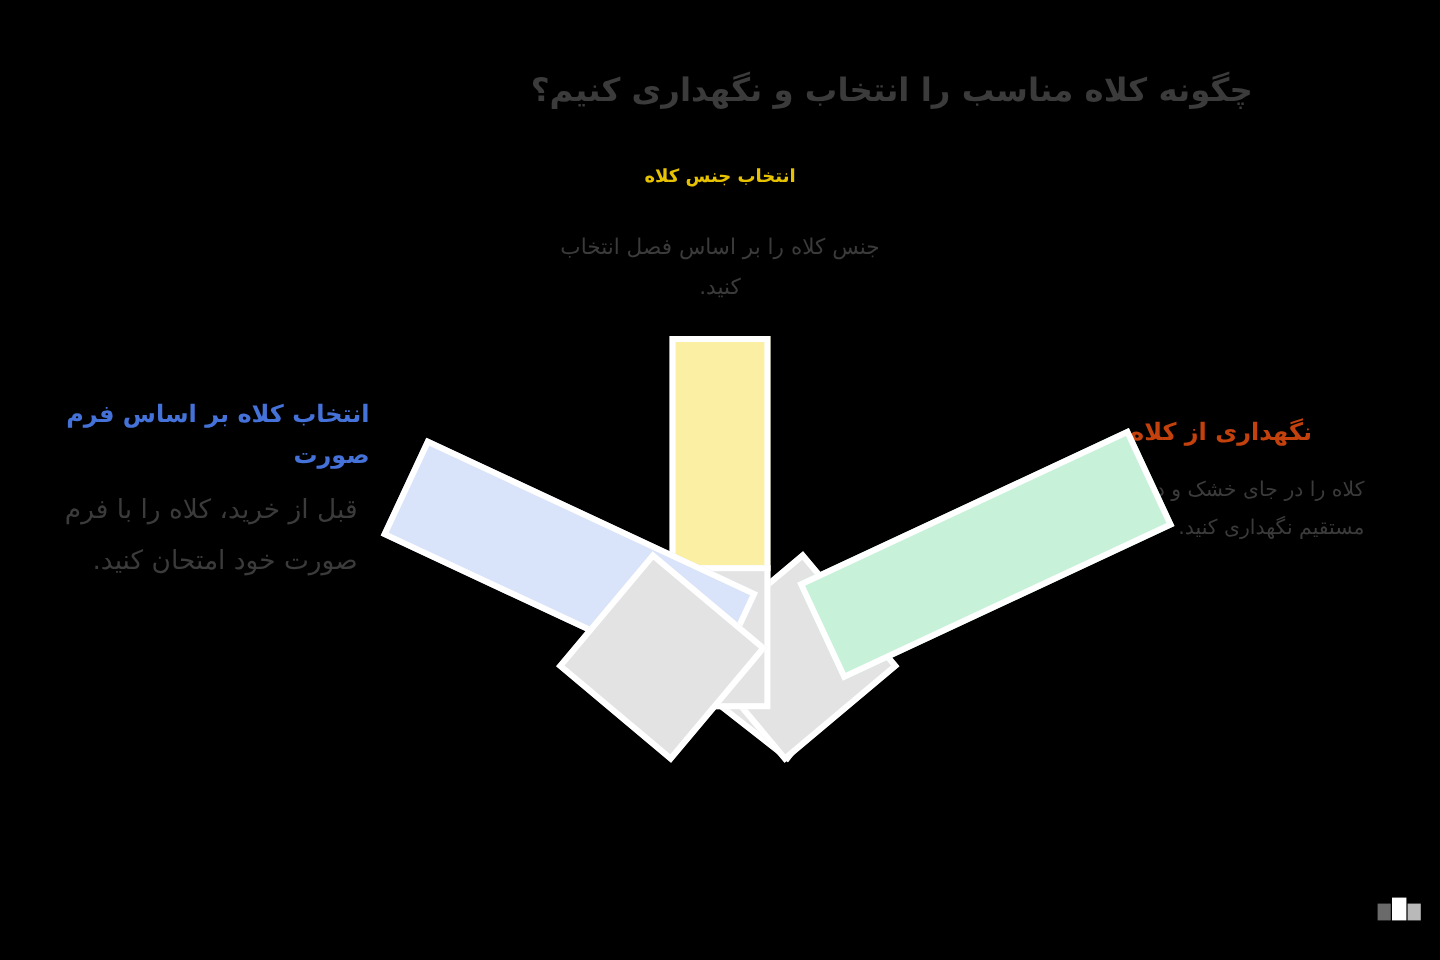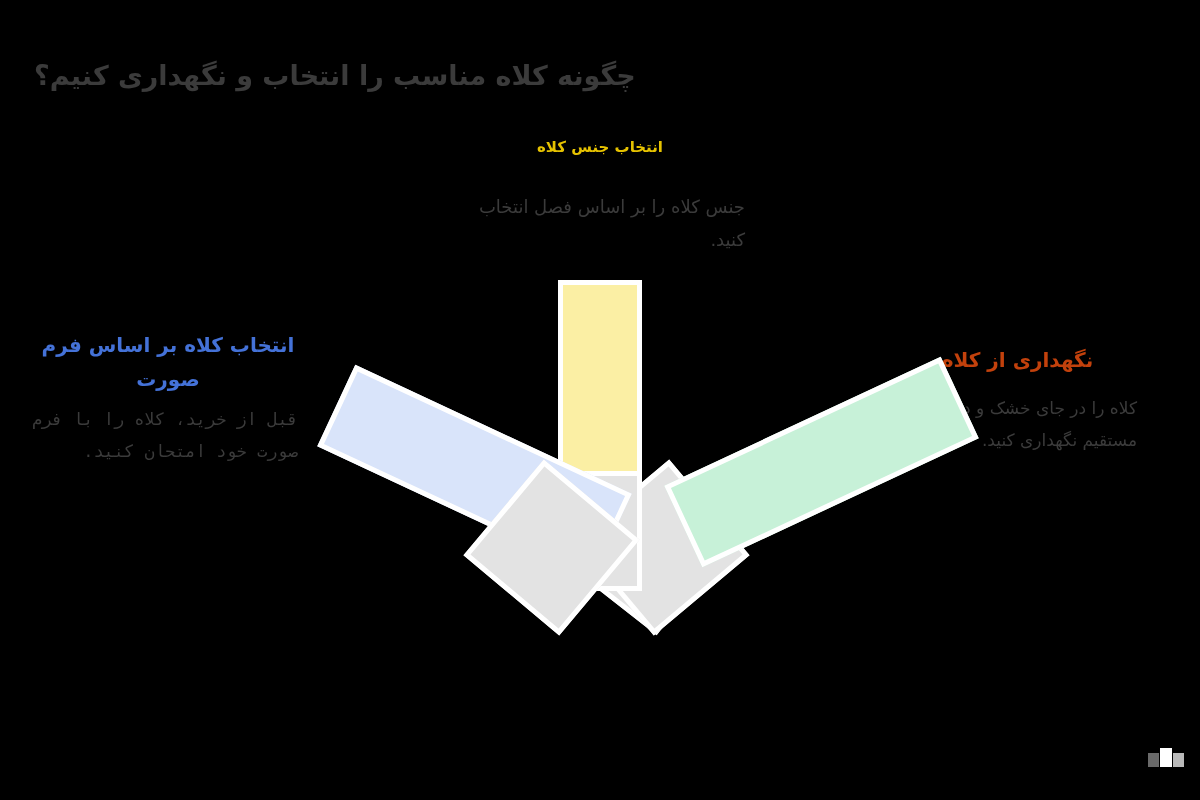--- a/index.html
+++ b/index.html
@@ -4,38 +4,38 @@
 <style>
   html,body{margin:0;padding:0;}
   body{
     width:1200px;height:800px;position:relative;overflow:hidden;
     background:#000000;
     font-family:"DejaVu Sans","Liberation Sans",sans-serif;
   }
   .txt{position:absolute;color:#3b3b3b;}
   
   #title{
-    top:60px;left:0;width:1044px;text-align:left;
-    font-size:27px;font-weight:bold;direction:rtl;padding-left:34px;
+    top:60px;left:0;width:1044px;text-align:right;
+    font-size:27px;font-weight:bold;direction:rtl;
   }
   #center-heading{
     top:138px;left:440px;width:320px;text-align:center;
     font-size:15px;font-weight:bold;color:#e6c200;direction:rtl;
   }
   #center-body{
-    top:190px;left:455px;width:290px;text-align:right;
+    top:190px;left:455px;width:290px;text-align:center;
     font-size:18px;line-height:1.85;direction:rtl;
   }
   #left-heading{
-    top:328px;left:28px;width:280px;text-align:center;
+    top:328px;left:28px;width:280px;
     font-size:20px;font-weight:bold;color:#4472d8;direction:rtl;line-height:1.7;
   }
   #left-body{
     top:405px;left:18px;width:280px;text-align:right;
-    font-size:17px;line-height:1.9;direction:rtl;font-family:Liberation Mono, monospace;
+    font-size:22px;line-height:1.9;direction:rtl;
   }
   #right-heading{
     top:348px;left:895px;width:245px;text-align:center;
     font-size:20px;font-weight:bold;color:#c2410c;direction:rtl;
   }
   #right-body{
     top:392px;left:885px;width:252px;text-align:right;
     font-size:17px;line-height:1.9;direction:rtl;
   }
   

